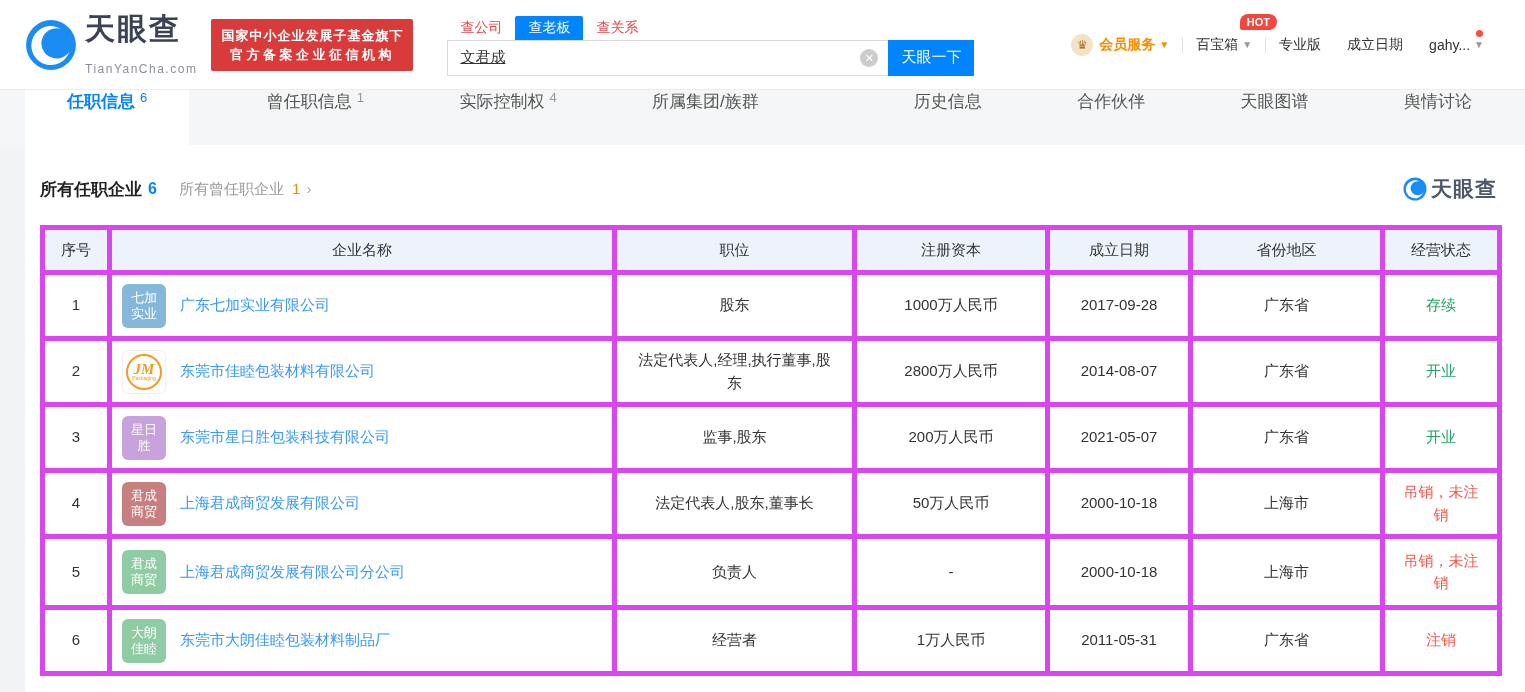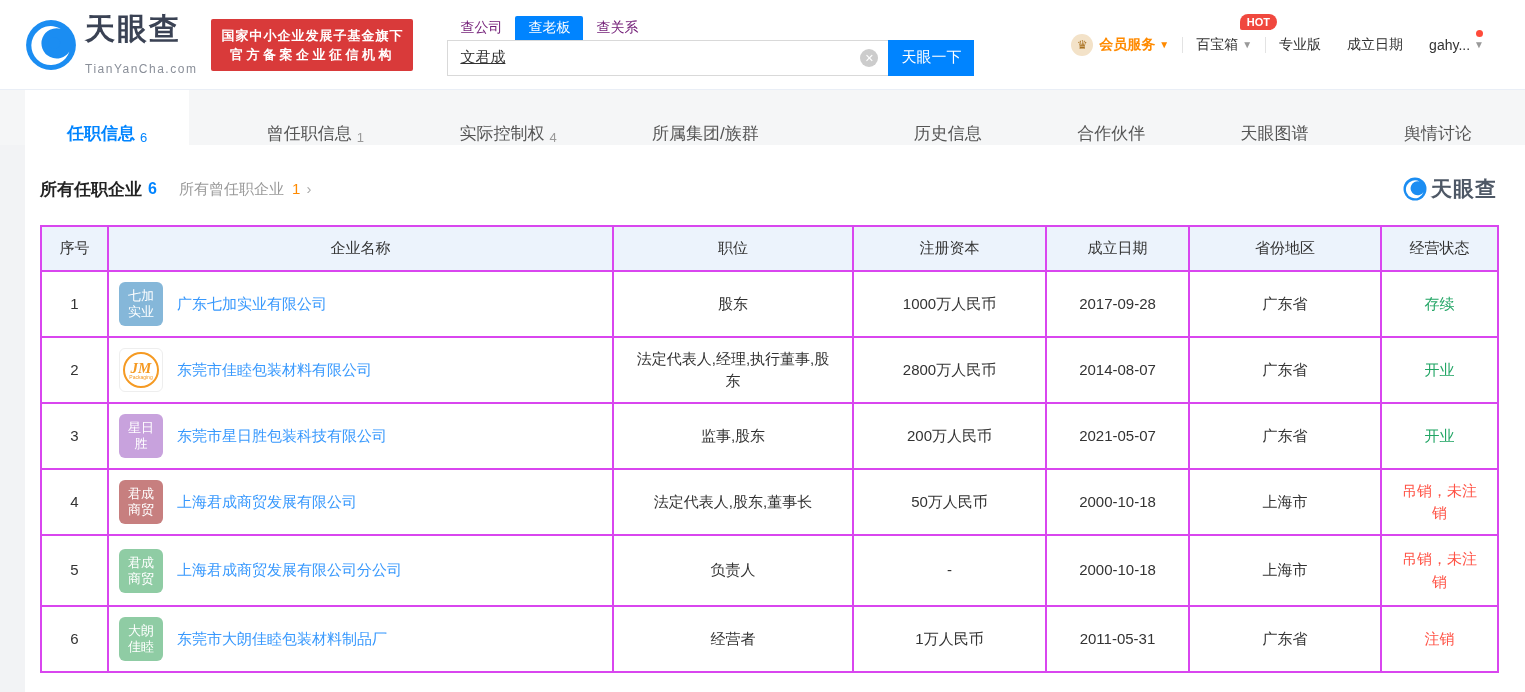--- a/index.html
+++ b/index.html
@@ -12,61 +12,61 @@
   .logo-eye { width:52px; height:52px; flex:0 0 auto; }
   .logo-text { margin-left:8px; }
   .logo-title { font-size:30px; font-weight:bold; color:#3a4254; letter-spacing:2px; line-height:30px; }
   .logo-domain { font-size:12px; color:#8a8f99; letter-spacing:1.5px; margin-top:18px; }
   .gov-badge { margin-left:14px; background:#d93a3a; color:#fff; padding:7px 10px; border-radius:2px; text-align:center; }
   .gov-badge .l1 { font-size:13px; font-weight:bold; letter-spacing:1px; line-height:19px; }
   .gov-badge .l2 { font-size:13px; font-weight:bold; letter-spacing:3.5px; line-height:19px; }
 
   .search-wrap { margin-left:34px; width:527px; }
   .search-tabs { display:flex; align-items:flex-end; height:26px; }
-  .search-tab { font-size:14px; color:#701a75; padding:3px 13px; cursor:pointer; }
+  .search-tab { font-size:14px; color:#ef4444; padding:3px 13px; cursor:pointer; }
   .search-tab.active { background:#0084ff; color:#fff; border-radius:2px 2px 0 0; }
   .search-row { display:flex; }
   .search-input { flex:1; height:36px; border:1px solid #d9d9d9; border-right:none; padding:0 34px 0 12px; font-size:15px; color:#333; outline:none; font-family:inherit;text-decoration:underline; }
   .clear-btn { position:absolute; right:96px; top:50%; transform:translateY(-50%); width:18px; height:18px; border-radius:50%; background:#ccc; color:#fff; font-size:11px; line-height:18px; text-align:center; cursor:pointer; }
   .search-row { position:relative; }
   .search-btn { width:86px; height:36px; background:#0084ff; color:#fff; border:none; font-size:15px; cursor:pointer; font-family:inherit; }
 
   .top-menu { margin-left:auto; display:flex; align-items:center; font-size:14px; color:#333; }
   .menu-item { display:flex; align-items:center; cursor:pointer; padding:0 13px; position:relative; white-space:nowrap; }
   .vip { color:#ff8a00; font-weight:bold; }
   .crown-circle { width:22px; height:22px; border-radius:50%; background:#f3e2c8; color:#a8701f; font-size:12px; text-align:center; line-height:22px; margin-right:6px; }
   .caret { font-size:10px; margin-left:4px; color:#999; }
   .vip .caret { color:#ff8a00; }
   .menu-divider { width:1px; height:16px; background:#e3e3e3; }
   .hot-badge { position:absolute; top:-22px; right:-12px; background:#f0483e; color:#fff; font-size:11px; font-weight:bold; padding:2px 7px; border-radius:8px 8px 8px 2px; }
   .red-dot { width:7px; height:7px; background:#ff4b3a; border-radius:50%; position:absolute; top:-7px; right:14px; }
   .user-item { color:#333; }
 
   
   .nav-tabs { height:55px; background:#f5f6f7; display:flex; align-items:stretch; padding-left:25px; padding-right:35px; }
-  .nav-tab { display:flex; align-items:flex-end; padding:0 18px; font-size:17px; color:#555; cursor:pointer; }
+  .nav-tab { display:flex; align-items:flex-start; padding:0 18px; font-size:17px; color:#555; cursor:pointer; }
   .nav-tab .cnt { font-size:13px; color:#999; margin-left:5px; }
   .nav-tab.active { background:#fff; color:#0084ff; font-weight:bold; padding:0 42px; }
   .nav-tab.active .cnt { color:#0084ff; font-weight:normal; }
   .nav-spacer { flex:1; }
 
   
   .content { margin-left:25px; background:#fff; height:547px; padding:0 28px 0 15px; }
   .section-head { display:flex; align-items:center; padding:30px 0 22px 0; }
   .section-title { font-size:17px; font-weight:bold; color:#222; }
   .section-count { font-size:16px; font-weight:bold; color:#0084ff; margin-left:6px; }
   .section-link { font-size:15px; color:#999; margin-left:22px; cursor:pointer; }
   .section-link-count { color:#ff8a00; margin-left:4px; }
   .section-chevron { color:#aaa; margin-left:2px; font-size:15px; }
   .watermark { margin-left:auto; display:flex; align-items:center; }
   .watermark-eye { width:24px; height:24px; }
   .watermark-text { font-size:21px; font-weight:bold; color:#4e5866; margin-left:4px; letter-spacing:1px; }
 
   table { border-collapse:collapse; width:1457px; table-layout:fixed; }
-  th, td { border:2px solid #d946ef; text-align:center; vertical-align:middle; font-size:15px; color:#333; }
+  th, td { border:5px solid #d946ef; text-align:center; vertical-align:middle; font-size:15px; color:#333; }
   th { background:#ecf3fc; height:45px; font-weight:normal; font-size:15px; color:#333; }
   td { height:66px; line-height:1.5; }
   td.name-cell { text-align:left; padding-left:10px; }
   .row5 td { height:71px; }
   .status-cell { padding:0 16px; }
   .name-flex { display:flex; align-items:center; }
   .co-icon { width:44px; height:44px; border-radius:6px; color:#fff; font-size:13px; line-height:16px; display:flex; flex-direction:column; align-items:center; justify-content:center; flex:0 0 auto; }
   .co-logo { width:44px; height:44px; border-radius:6px; border:1px solid #eee; background:#fff; display:flex; align-items:center; justify-content:center; flex:0 0 auto; }
   .jm-ring { width:36px; height:36px; border-radius:50%; border:2px solid #f59a23; display:flex; flex-direction:column; align-items:center; justify-content:center; }
   .jm-text { color:#f59a23; font-size:15px; font-weight:bold; font-style:italic; font-family:"Liberation Serif","DejaVu Serif",serif; line-height:14px; }

